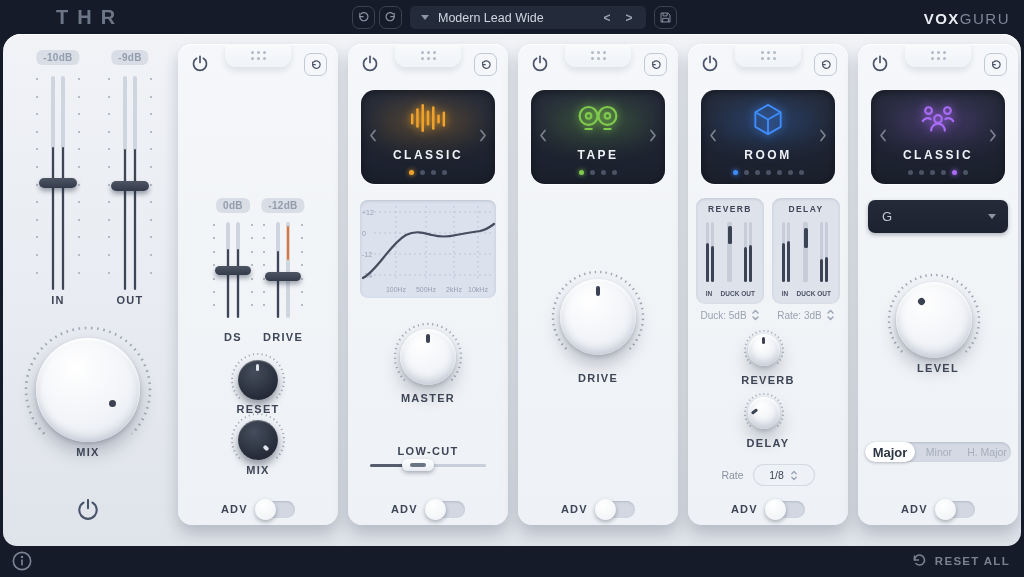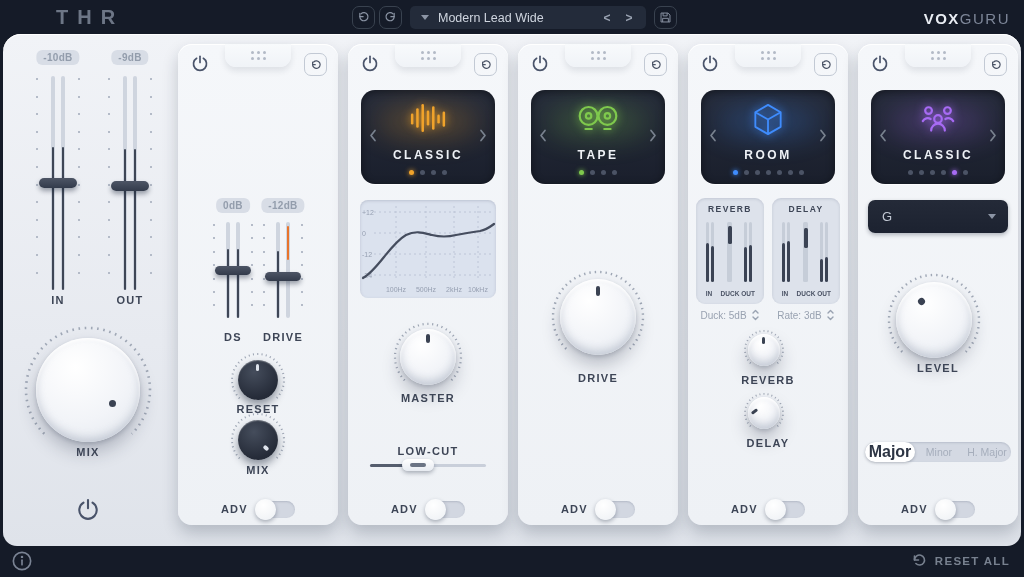--- a/index.html
+++ b/index.html
@@ -112,21 +112,21 @@
   .rate-pill{width:62px;height:22px;border-radius:11px;background:#eef1f6;box-shadow:inset 0 0 0 1px #d4d9e2;
           display:flex;align-items:center;justify-content:center;gap:6px;font-size:10.5px;color:#3d4556;}
 
   
   .key-select{position:absolute;left:10px;top:156px;width:140px;height:33px;border-radius:7px;
           background:linear-gradient(180deg,#242a38,#1c2230);box-shadow:0 2px 4px rgba(20,30,50,.3);
           display:flex;align-items:center;color:#c3c9d4;font-size:13px;}
   .seg{position:absolute;left:7px;top:398px;width:146px;height:20px;border-radius:10px;background:#d4d9e3;
           display:flex;align-items:center;box-shadow:inset 0 1px 2px rgba(120,130,150,.3);}
   .seg .on{flex:0 0 50px;height:20px;border-radius:10px;background:#fff;box-shadow:0 1px 3px rgba(30,40,60,.3);
-          display:flex;align-items:center;justify-content:center;font-size:16px;font-weight:700;color:#2d3544;}
+          display:flex;align-items:center;justify-content:center;font-size:13px;font-weight:700;color:#2d3544;}
   .seg .off{flex:1;text-align:center;font-size:10.5px;color:#a6aebc;}
 
   
   .info-btn{left:11px;top:550px;width:22px;height:22px;color:#7a8394;}
   .reset-all{right:14px;top:553px;display:flex;align-items:center;gap:8px;color:#78818f;}
   .reset-all span{font-size:11.5px;font-weight:700;letter-spacing:1.3px;}
 
   svg{overflow:visible;}
 </style>
 </head>
@@ -573,20 +573,30 @@
     <div class="mlabel" style="top:330px">REVERB</div>
 
     <svg class="ring" style="left:53px;top:346px" width="46" height="46" viewBox="0 0 46 46">
         <path d="M9.6 36.4 A19 19 0 1 1 36.4 36.4" fill="none" stroke="#a0a8b6" stroke-width="1.8" stroke-dasharray="1 3"></path>
       </svg>
     <div class="knob" style="left:60px;top:353px;width:32px;height:32px">
       <i class="ind" style="left:5px;top:11px;width:3px;height:7px;transform:rotate(55deg)"></i>
     </div>
     <div class="mlabel" style="top:393px">DELAY</div>
 
+    <div class="rate-row">
+      <span class="rate-label">Rate</span>
+      <span class="rate-pill">
+        <span>1/8</span>
+        <svg width="8" height="13" viewBox="0 0 9 14" fill="none" stroke="#9aa3b2" stroke-width="1.4" stroke-linecap="round" stroke-linejoin="round">
+            <path d="M2 5 L4.5 2.5 L7 5"></path>
+            <path d="M2 9 L4.5 11.5 L7 9"></path>
+          </svg>
+      </span>
+    </div>
 
     <div class="adv">
       <span class="adv-label">ADV</span>
       <span class="adv-toggle">
           <span class="adv-knob"></span>
         </span>
     </div>
   </div>
 
   <div class="module" style="left: 858px; --accent: #a76bf4;">

